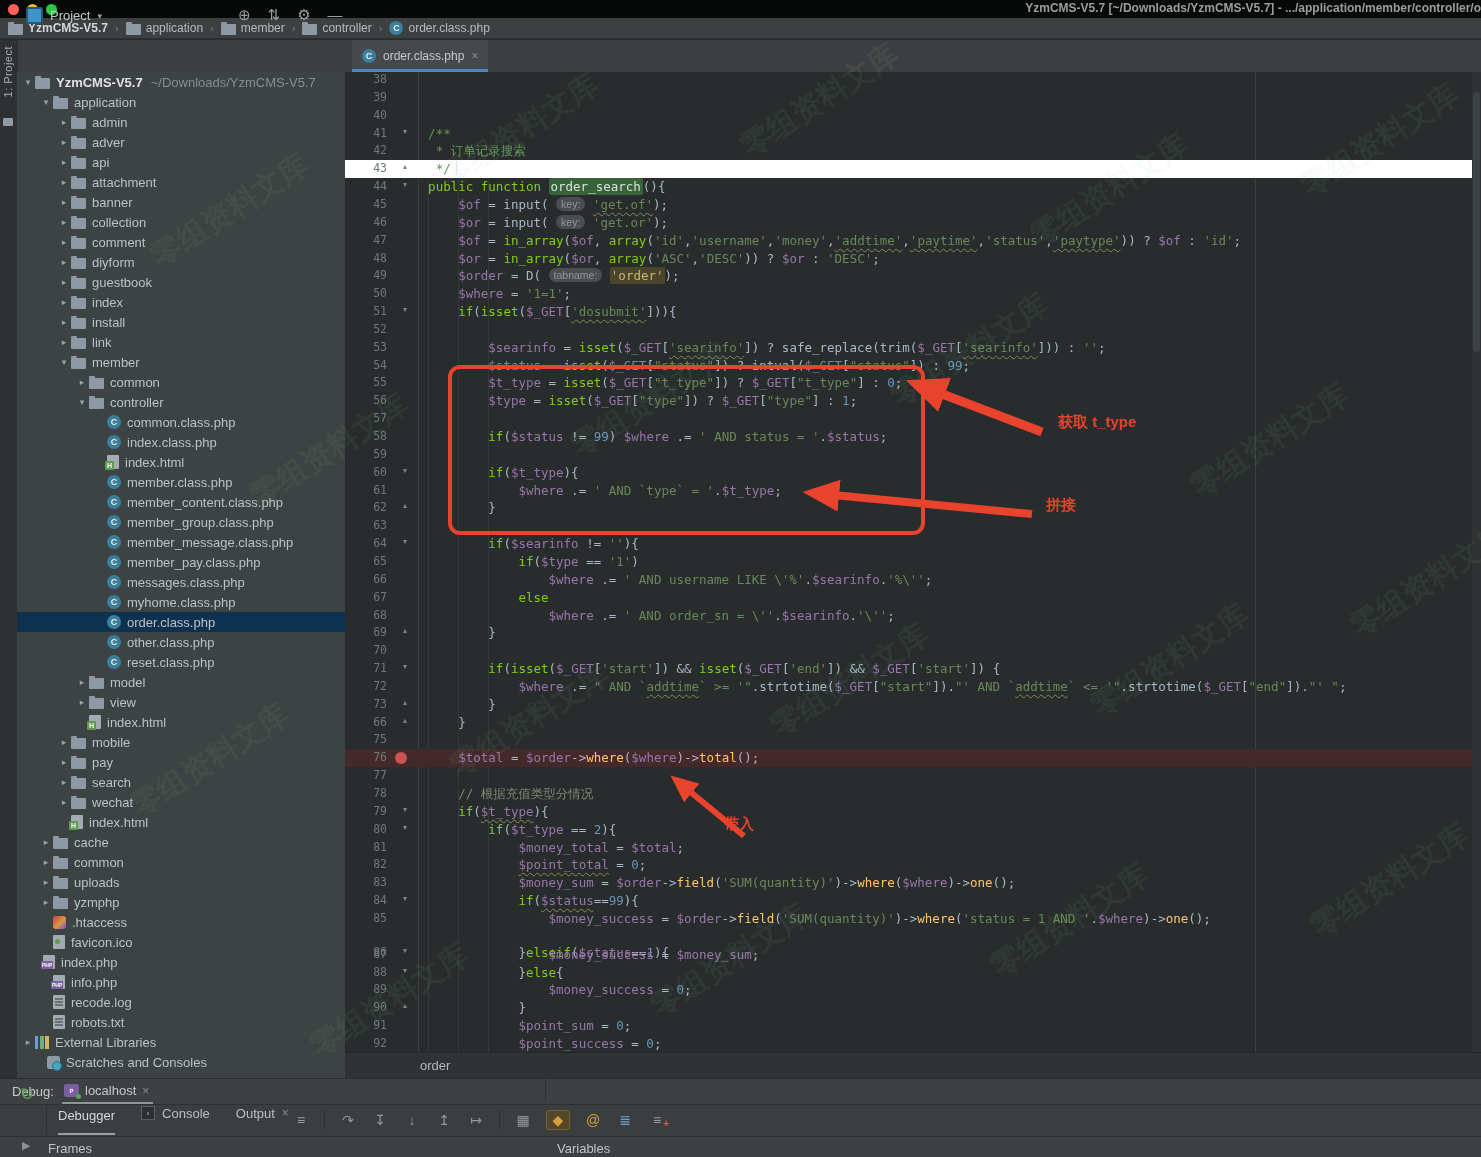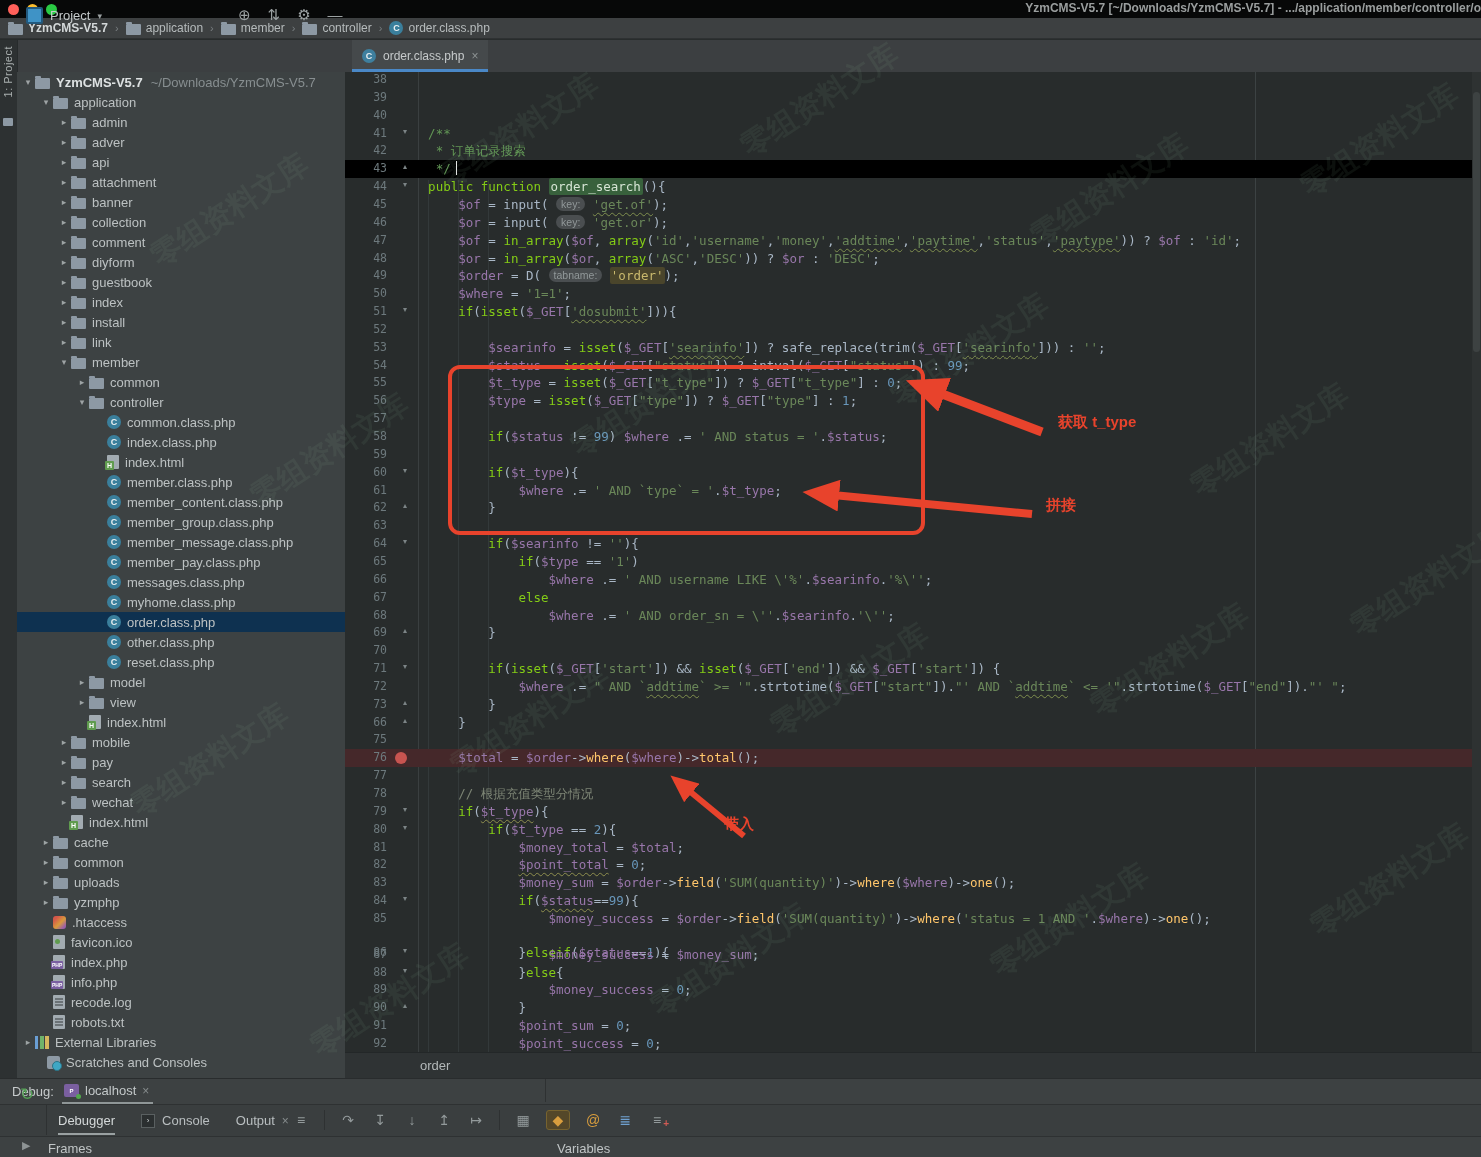--- a/index.html
+++ b/index.html
@@ -67,21 +67,21 @@
   .i-lib{width:14px;height:13px;background:linear-gradient(90deg,#6a9ed4 25%,#3d4243 25%,#3d4243 37%,#6fb36a 37%,#6fb36a 62%,#3d4243 62%,#3d4243 75%,#d4b75f 75%);}
   .i-scratch{width:13px;height:13px;background:#8d99a4;border-radius:2px;}
   .i-scratch::after{content:"";position:absolute;right:-2px;bottom:-2px;width:8px;height:8px;border-radius:50%;background:#3fa7c4;border:1px solid #2b7386;}
 
   
   .editor{position:absolute;left:345px;top:72px;width:1136px;height:980px;background:#282c2c;overflow:hidden;}
   .gutterline{position:absolute;left:73px;top:0;width:1px;height:100%;background:#3a3f40;}
   .marginline{position:absolute;left:910px;top:0;width:1px;height:100%;background:#3c4243;}
   .iguide{position:absolute;top:108px;width:1px;height:872px;background:#33393a;}
   .crow{position:absolute;left:0;width:100%;height:18px;}
-  .row-caret{background:#000000;}
+  .row-caret{background:#ffffff;}
   .row-bp{background:#45282a;}
   .lnum{position:absolute;left:0;top:1px;width:42px;text-align:right;color:#6d797d;
         font-family:"DejaVu Sans Mono",monospace;font-size:11.5px;}
   .bpdot{position:absolute;left:50px;top:3px;width:12px;height:12px;border-radius:50%;background:#c75450;}
   .fold{position:absolute;left:58px;top:2px;color:#7c8486;font-size:8px;}
   .ctext{position:absolute;left:53px;top:1px;font-family:"DejaVu Sans Mono",monospace;font-size:12.5px;
          white-space:pre;color:#a9b7c6;}
   .t-p{color:#a9b7c6;}
   .t-k{color:#84cc16;}
   .t-v{color:#9876aa;}
@@ -111,21 +111,21 @@
   .dbg-session{position:absolute;left:62px;top:2px;display:flex;align-items:center;gap:6px;color:#c3c8c9;font-size:13px;
                padding:2px 4px 4px 2px;border-bottom:2px solid #8f9697;}
   .phpico{position:relative;width:15px;height:13px;background:#7a5fa0;border-radius:2px;color:#fff;font-size:6px;
           font-weight:bold;display:flex;align-items:center;justify-content:center;}
   .phpico::after{content:"";position:absolute;right:-2px;bottom:-2px;width:5px;height:5px;border-radius:50%;background:#52a84c;}
   .dbg-row2{position:absolute;left:0;top:25px;width:100%;height:31px;background:#3a3e3f;
             border-top:1px solid #2e3132;border-bottom:1px solid #2e3132;}
   .rerun{position:absolute;left:20px;top:5px;color:#55a156;font-size:17px;}
   .dbgsep{position:absolute;left:46px;top:25px;width:1px;height:31px;background:#2e3132;}
   .dbgtabs{position:absolute;left:58px;top:25px;height:31px;display:flex;align-items:center;gap:26px;color:#b9bec0;font-size:13px;}
-  .dtab{display:flex;align-items:center;gap:7px;height:100%;box-sizing:border-box;padding-top:2px;}
+  .dtab{display:flex;align-items:flex-start;gap:7px;height:100%;box-sizing:border-box;padding-top:2px;}
   .dtab.active{border-bottom:2px solid #9aa1a2;color:#d4d8d9;padding-top:4px;}
   .consoleico{width:12px;height:12px;background:#2b2f30;border:1px solid #5a6061;color:#cfd4d5;font-size:8px;
               display:flex;align-items:center;justify-content:center;}
   .dtclose{color:#868c8d;font-size:12px;}
   .dbgicons{position:absolute;left:292px;top:25px;height:31px;display:flex;align-items:center;gap:14px;}
   .dico{color:#939a9b;font-size:14px;width:18px;text-align:center;position:relative;}
   .dico.accent{color:#d99e3e;}
   .dico.hl{background:#544729;border:1px solid #77632f;border-radius:3px;padding:1px 2px;}
   .dico.blue{color:#6fa0d0;}
   .dico .plus{position:absolute;right:-3px;bottom:-1px;color:#d05b54;font-size:10px;font-weight:bold;}
@@ -427,21 +427,21 @@
       <div class="trow" style="padding-left: 22px;">
         <span class="chev"></span>
         <span class="ticon i-htaccess"></span>
         <span class="tname">.htaccess</span>
       </div>
       <div class="trow" style="padding-left: 22px;">
         <span class="chev"></span>
         <span class="ticon i-image"></span>
         <span class="tname">favicon.ico</span>
       </div>
-      <div class="trow" style="padding-left: 22px;">
+      <div class="trow" style="padding-left: 12px;">
         <span class="chev"></span>
         <span class="ticon i-php"></span>
         <span class="tname">index.php</span>
       </div>
       <div class="trow" style="padding-left: 22px;">
         <span class="chev"></span>
         <span class="ticon i-php"></span>
         <span class="tname">info.php</span>
       </div>
       <div class="trow" style="padding-left: 22px;">

